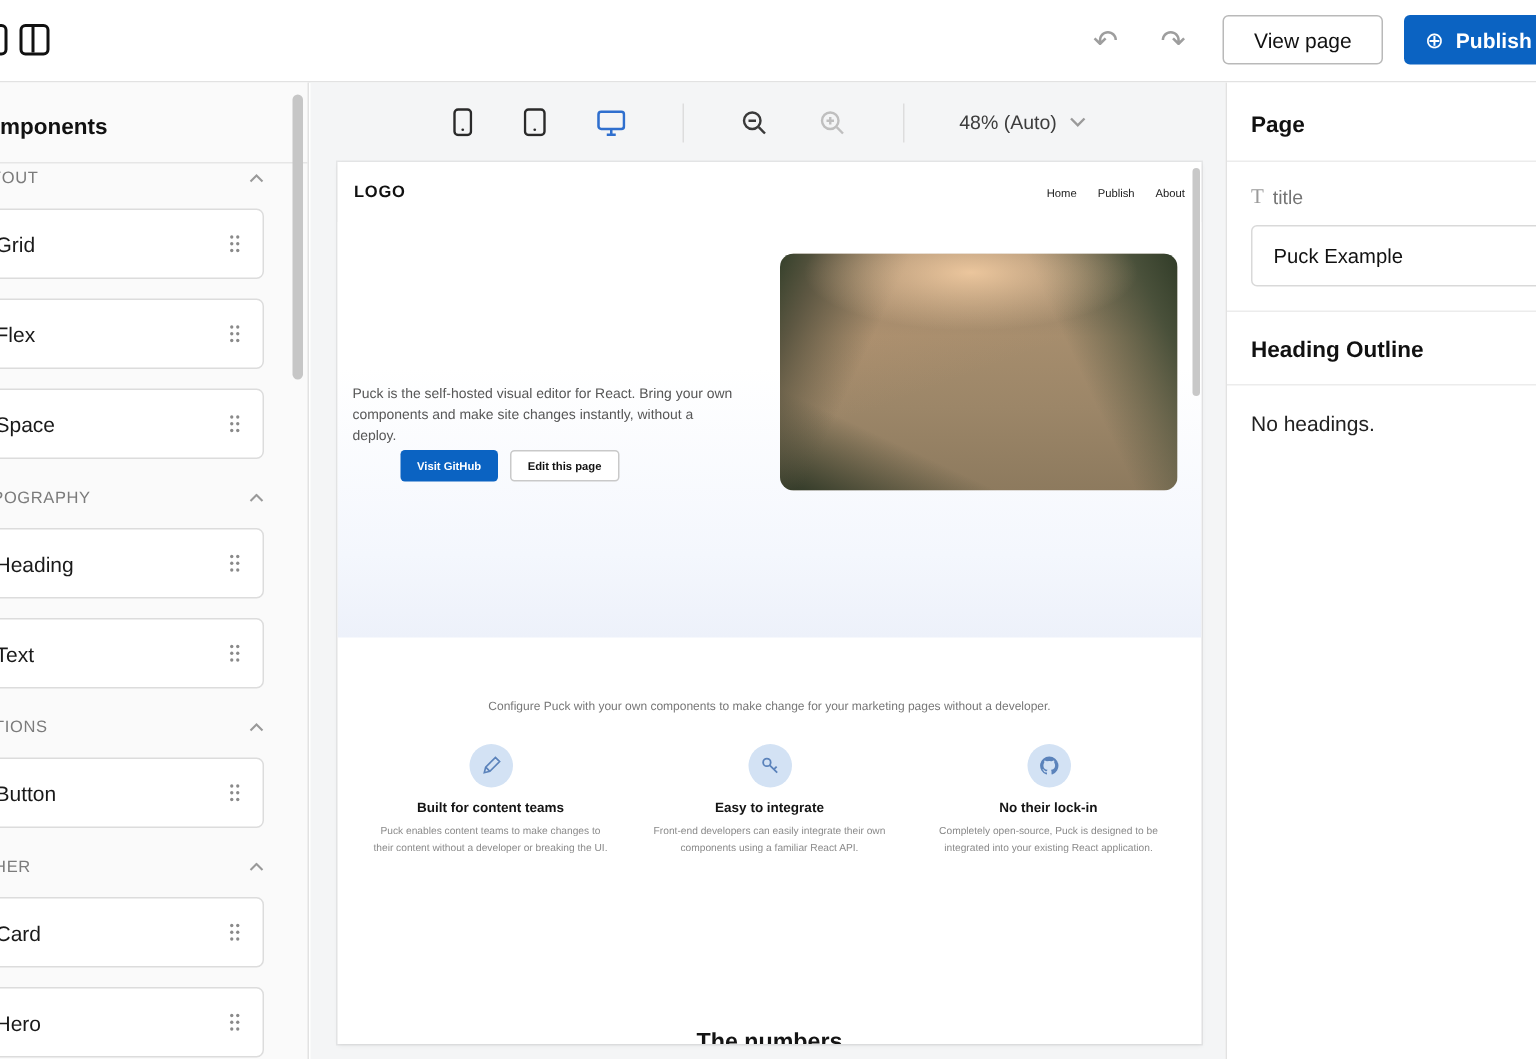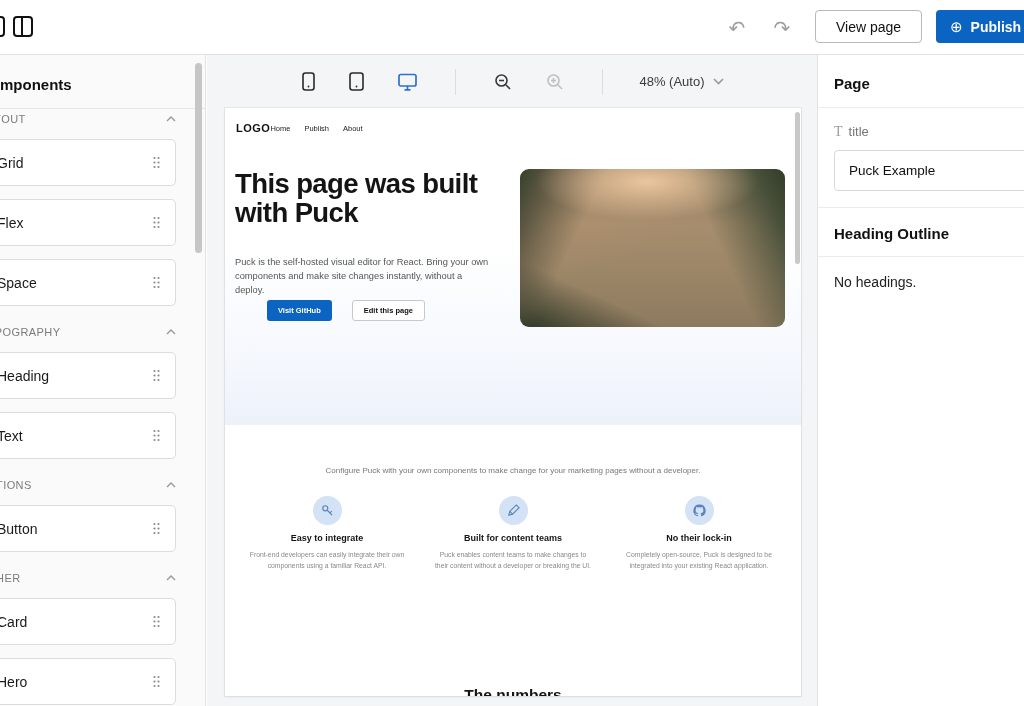--- a/index.html
+++ b/index.html
@@ -50,31 +50,31 @@
     display:flex; align-items:center; justify-content:center; gap:30px; }
   .tool-btn { background:none; border:none; padding:2px; cursor:pointer; line-height:0; }
   .tb-divider { width:1px; height:26px; background:#ddd; margin:0 6px; }
   .zoom-select { display:flex; align-items:center; gap:8px; cursor:pointer; }
   .zoom-label { font-size:13px; color:#3c3c3c; }
 
   
   .preview { position:absolute; left:18px; top:53px; width:576px; height:588px; background:#fff;
     box-shadow:0 0 0 1px rgba(0,0,0,.06), 0 1px 3px rgba(0,0,0,.06); overflow:hidden; }
   .pv-header { position:absolute; left:0; top:0; width:100%; height:40px; display:flex;
-    align-items:center; justify-content:flex-start; padding:0 11px; }
+    align-items:center; justify-content:space-between; padding:0 11px; }
   .pv-logo { font-size:11px; font-weight:800; letter-spacing:.5px; color:#111; }
   .pv-nav { display:flex; gap:14px; }
   .pv-nav a { font-size:7.5px; font-weight:400; color:#222; text-decoration:none; cursor:pointer; }
   .pv-hero { position:absolute; left:0; top:40px; width:100%; height:277px;
     background:linear-gradient(180deg,#ffffff 35%, #f4f7fd 80%, #edf1fa 100%); }
   .pv-h1 { position:absolute; left:10px; top:62px; width:285px; font-size:27.5px; line-height:1.05;
     font-weight:800; letter-spacing:-.6px; color:#141414; }
   .pv-hero-body { position:absolute; left:10px; top:148px; width:255px; font-size:9.3px;
     line-height:1.5; color:#565656; }
-  .pv-btn-row { position:absolute; left:10px; top:192px; display:flex; gap:20px;padding-left:32px; }
+  .pv-btn-row { position:absolute; left:10px; top:192px; display:flex; gap:8px;padding-left:32px; }
   .pv-btn { font-size:7.5px; font-weight:700; border-radius:3px; padding:5px 11px; cursor:pointer;
     font-family:"Liberation Sans", sans-serif; }
   .pv-btn.primary { color:#fff; border:none; }
   .pv-btn.secondary { color:#111; background:#fff; border:1px solid #c9c9c9; }
   .pv-hero-img { position:absolute; left:295px; top:61px; width:265px; height:158px; border-radius:9px;
     background:
       radial-gradient(ellipse 60% 35% at 48% 8%, rgba(255,214,170,.8), rgba(255,214,170,0) 70%),
       linear-gradient(115deg, #35402b 0%, #5d5742 9%, rgba(120,104,80,0) 26%),
       linear-gradient(245deg, #313c28 0%, #49503a 9%, rgba(110,100,75,0) 30%),
       linear-gradient(25deg, #2c3625 0%, rgba(60,70,45,0) 24%),
@@ -300,53 +300,52 @@
       <div class="pv-header">
         <span class="pv-logo">LOGO</span>
         <nav class="pv-nav">
           <a>Home</a>
           <a>Publish</a>
           <a>About</a>
         </nav>
       </div>
 
       <div class="pv-hero"></div>
-      <h1 class="pv-h1">This page was built with Puck</h1>
       <p class="pv-hero-body">Puck is the self-hosted visual editor for React. Bring your own components and make site changes instantly, without a deploy.</p>
       <div class="pv-btn-row">
         <button class="pv-btn primary" style="background:#0b63c2;">Visit GitHub</button>
         <button class="pv-btn secondary">Edit this page</button>
       </div>
       <div class="pv-hero-img"></div>
 
       <div class="pv-features">
         <p class="pv-sub">Configure Puck with your own components to make change for your marketing pages without a developer.</p>
         <div class="pv-cols">
+          <div class="pv-col">
+            <div class="pv-circle" style="background:#d3e2f4;">
+              <svg width="13" height="13" viewBox="0 0 14 14" fill="none" stroke="#5b83bb" stroke-width="1.2">
+                  <path d="M2 12 L3 8 L10 1 L13 4 L6 11 Z"></path>
+                  <path d="M3 8 L6 11"></path>
+                </svg>
+            </div>
+            <h3>Built for content teams</h3>
+            <p>Puck enables content teams to make changes to their content without a developer or breaking the UI.</p>
+          </div>
           <div class="pv-col">
             <div class="pv-circle" style="background:#d3e2f4;">
               <svg width="13" height="13" viewBox="0 0 14 14" fill="none" stroke="#5b83bb" stroke-width="1.3">
                   <circle cx="4.6" cy="4.6" r="2.7"></circle>
                   <path d="M6.7 6.7 L12 12 M9.6 9.6 L11.6 7.6"></path>
                 </svg>
             </div>
             <h3>Easy to integrate</h3>
             <p>Front-end developers can easily integrate their own components using a familiar React API.</p>
           </div>
           <div class="pv-col">
             <div class="pv-circle" style="background:#d3e2f4;">
-              <svg width="13" height="13" viewBox="0 0 14 14" fill="none" stroke="#5b83bb" stroke-width="1.2">
-                  <path d="M2 12 L3 8 L10 1 L13 4 L6 11 Z"></path>
-                  <path d="M3 8 L6 11"></path>
-                </svg>
-            </div>
-            <h3>Built for content teams</h3>
-            <p>Puck enables content teams to make changes to their content without a developer or breaking the UI.</p>
-          </div>
-          <div class="pv-col">
-            <div class="pv-circle" style="background:#d3e2f4;">
               <svg width="13" height="13" viewBox="0 0 16 16" fill="#5b83bb">
                   <path d="M8 .5a7.5 7.5 0 0 0-2.37 14.62c.37.07.51-.16.51-.36v-1.26c-2.09.45-2.53-1-2.53-1-.34-.87-.83-1.1-.83-1.1-.68-.46.05-.45.05-.45.75.05 1.15.77 1.15.77.67 1.14 1.75.81 2.18.62.07-.48.26-.81.47-1-1.66-.19-3.41-.83-3.41-3.71 0-.82.29-1.49.77-2.01-.08-.19-.33-.96.07-2 0 0 .63-.2 2.06.77a7.1 7.1 0 0 1 3.76 0c1.43-.97 2.06-.77 2.06-.77.4 1.04.15 1.81.07 2 .48.52.77 1.19.77 2.01 0 2.89-1.76 3.52-3.43 3.7.27.23.51.69.51 1.39v2.05c0 .2.14.44.52.36A7.5 7.5 0 0 0 8 .5z"></path>
                 </svg>
             </div>
             <h3>No their lock-in</h3>
             <p>Completely open-source, Puck is designed to be integrated into your existing React application.</p>
           </div>
         </div>
       </div>
 

